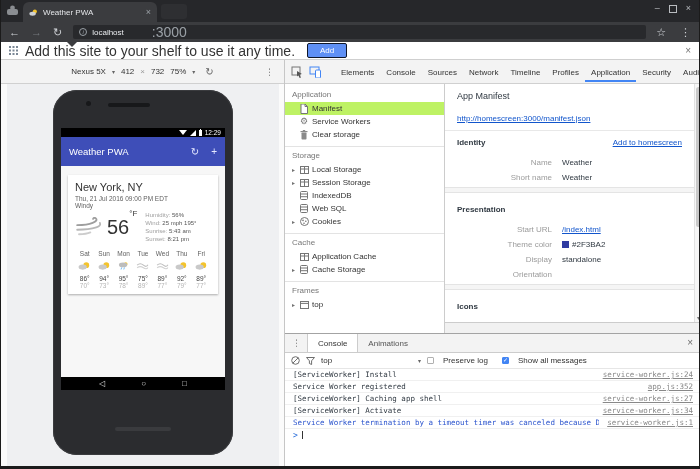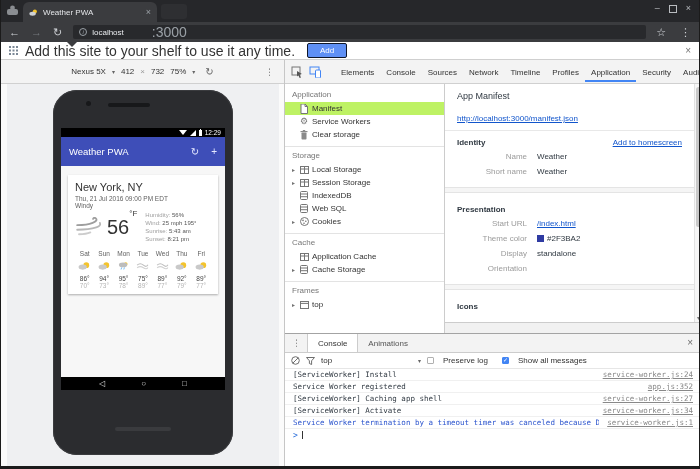--- a/index.html
+++ b/index.html
@@ -113,21 +113,21 @@
   .gear-g { font-size:9px; color:#777; line-height:9px; }
 
   .dt-main { position:absolute; left:160px; top:24px; width:257px; height:249px; overflow:hidden; background:#fff; }
   .mf-scroll { position:absolute; left:0; top:0; right:8px; bottom:11px; overflow:hidden; padding:7px 12px 0; }
   .mf-title { font-size:9px; color:#303942; margin-bottom:6px; }
   .mf-url { font-size:8px; color:#1155cc; text-decoration:underline; cursor:pointer; display:inline-block; margin-bottom:7px; }
   .hr { border-top:1px solid #e8e8e8; margin:0 -12px; }
   .mf-head-row { display:flex; align-items:center; padding:7px 0 5px; }
   .mf-head { font-size:8px; font-weight:bold; color:#303942; }
   .mf-link { margin-left:auto; font-size:8px; color:#1155cc; text-decoration:underline; cursor:pointer; }
-  .mrow { display:flex; align-items:flex-start; height:15px; }
+  .mrow { display:flex; align-items:flex-end; height:15px;margin-left:25px; }
   .mlab { width:70px; text-align:right; color:#9b9b9b; font-size:8px; margin-right:10px; flex:none; }
   .mval { font-size:8px; color:#303942; display:flex; align-items:center; }
   .mval.link { color:#1155cc; text-decoration:underline; cursor:pointer; }
   .swatch { width:7px; height:7px; display:inline-block; margin-right:3px; }
   .band { height:6px; background:#f5f5f5; border-top:1px solid #e4e4e4; border-bottom:1px solid #e4e4e4; margin:5px -12px; }
   .mf-vscroll { position:absolute; right:0; top:0; width:8px; bottom:11px; background:#f6f6f6; border-left:1px solid #e2e2e2; }
   .mf-thumb { position:absolute; left:1px; top:3px; width:5px; height:140px; background:#c9c9c9; border-radius:3px; cursor:pointer; }
   .mf-darr { position:absolute; left:0; bottom:1px; width:100%; text-align:center; font-size:6px; color:#7a7a7a; cursor:pointer; }
   .mf-hband { position:absolute; left:0; right:0; bottom:0; height:11px; background:#f1f1f1; border-top:1px solid #ccc; }
 
@@ -493,21 +493,21 @@
               <line x1="0.5" y1="2.4" x2="8.5" y2="2.4" stroke="#757575"></line>
             </svg>
           </span>
         <span>top</span>
       </div>
     </div>
 
     <div class="dt-main">
       <div class="mf-scroll">
         <div class="mf-title">App Manifest</div>
-        <span class="mf-url">http://localhost:3000/manifest.json</span>
+        <span class="mf-url">http://homescreen:3000/manifest.json</span>
         <div class="hr"></div>
         <div class="mf-head-row">
           <span class="mf-head">Identity</span>
           <span class="mf-link">Add to homescreen</span>
         </div>
         <div class="mrow">
             <span class="mlab">Name</span>
             <span class="mval">Weather</span>
           </div>
         <div class="mrow">

